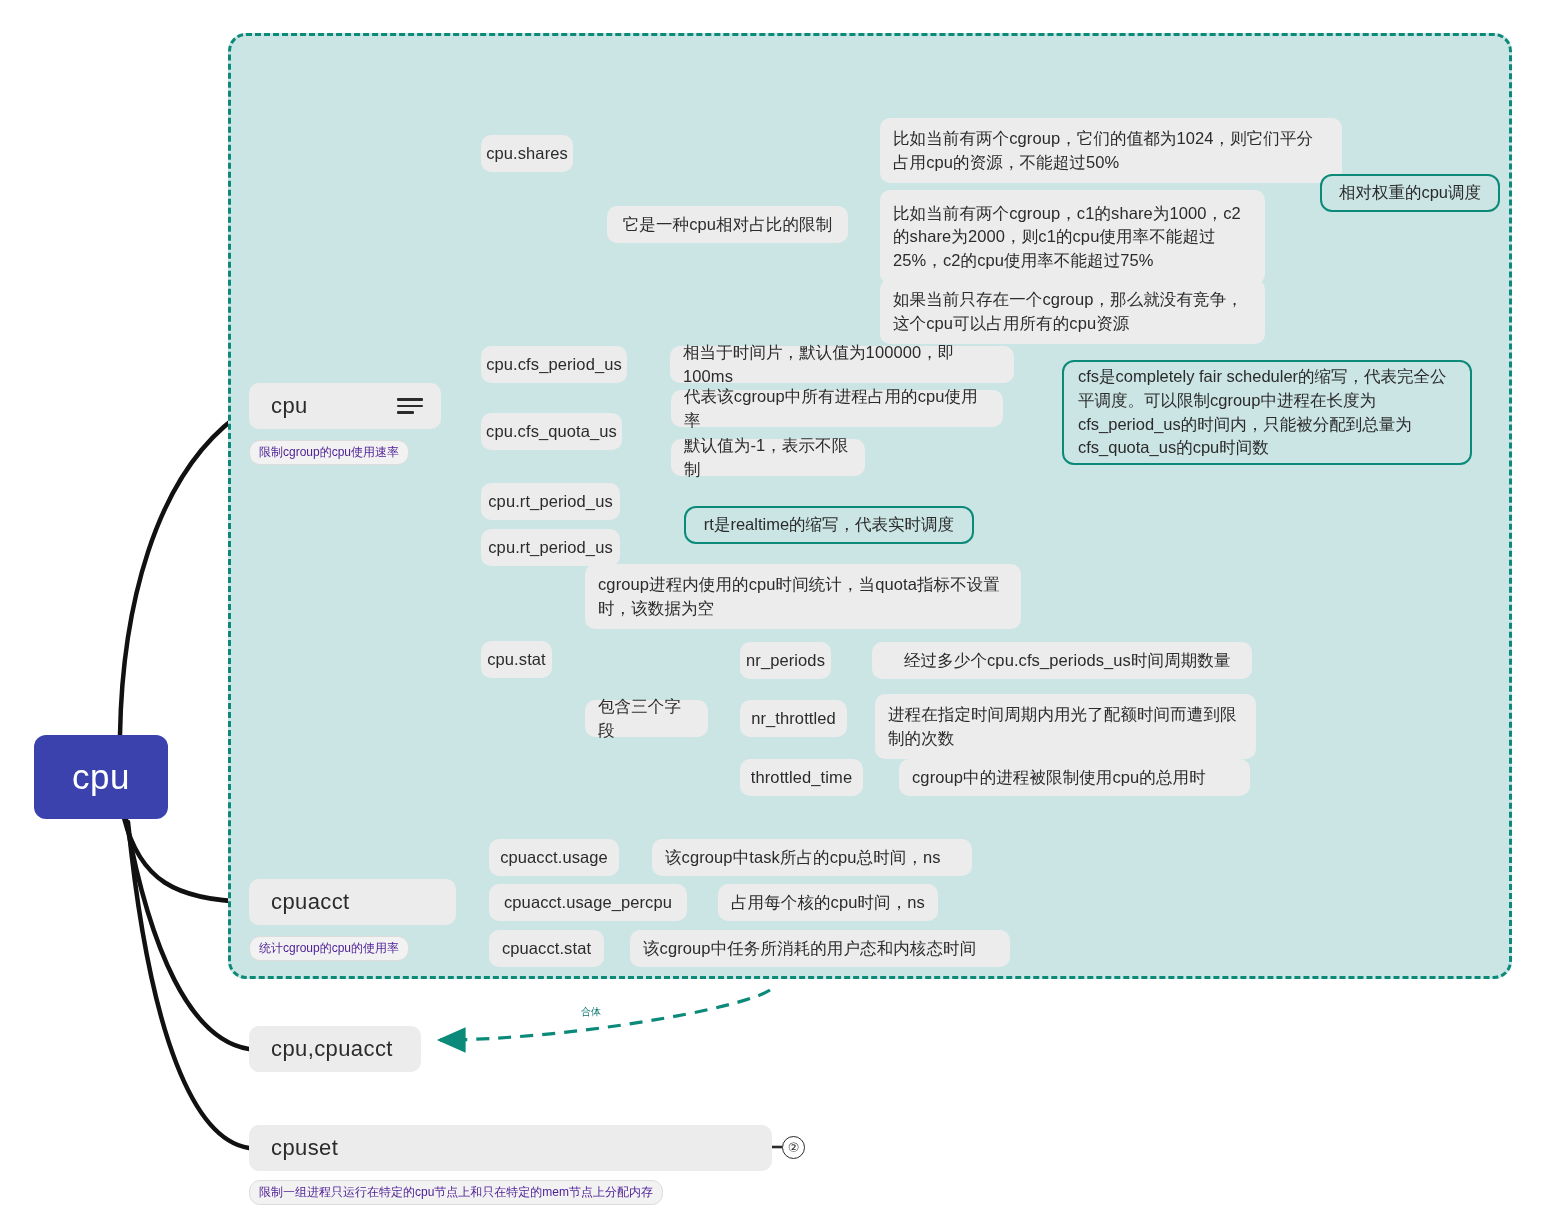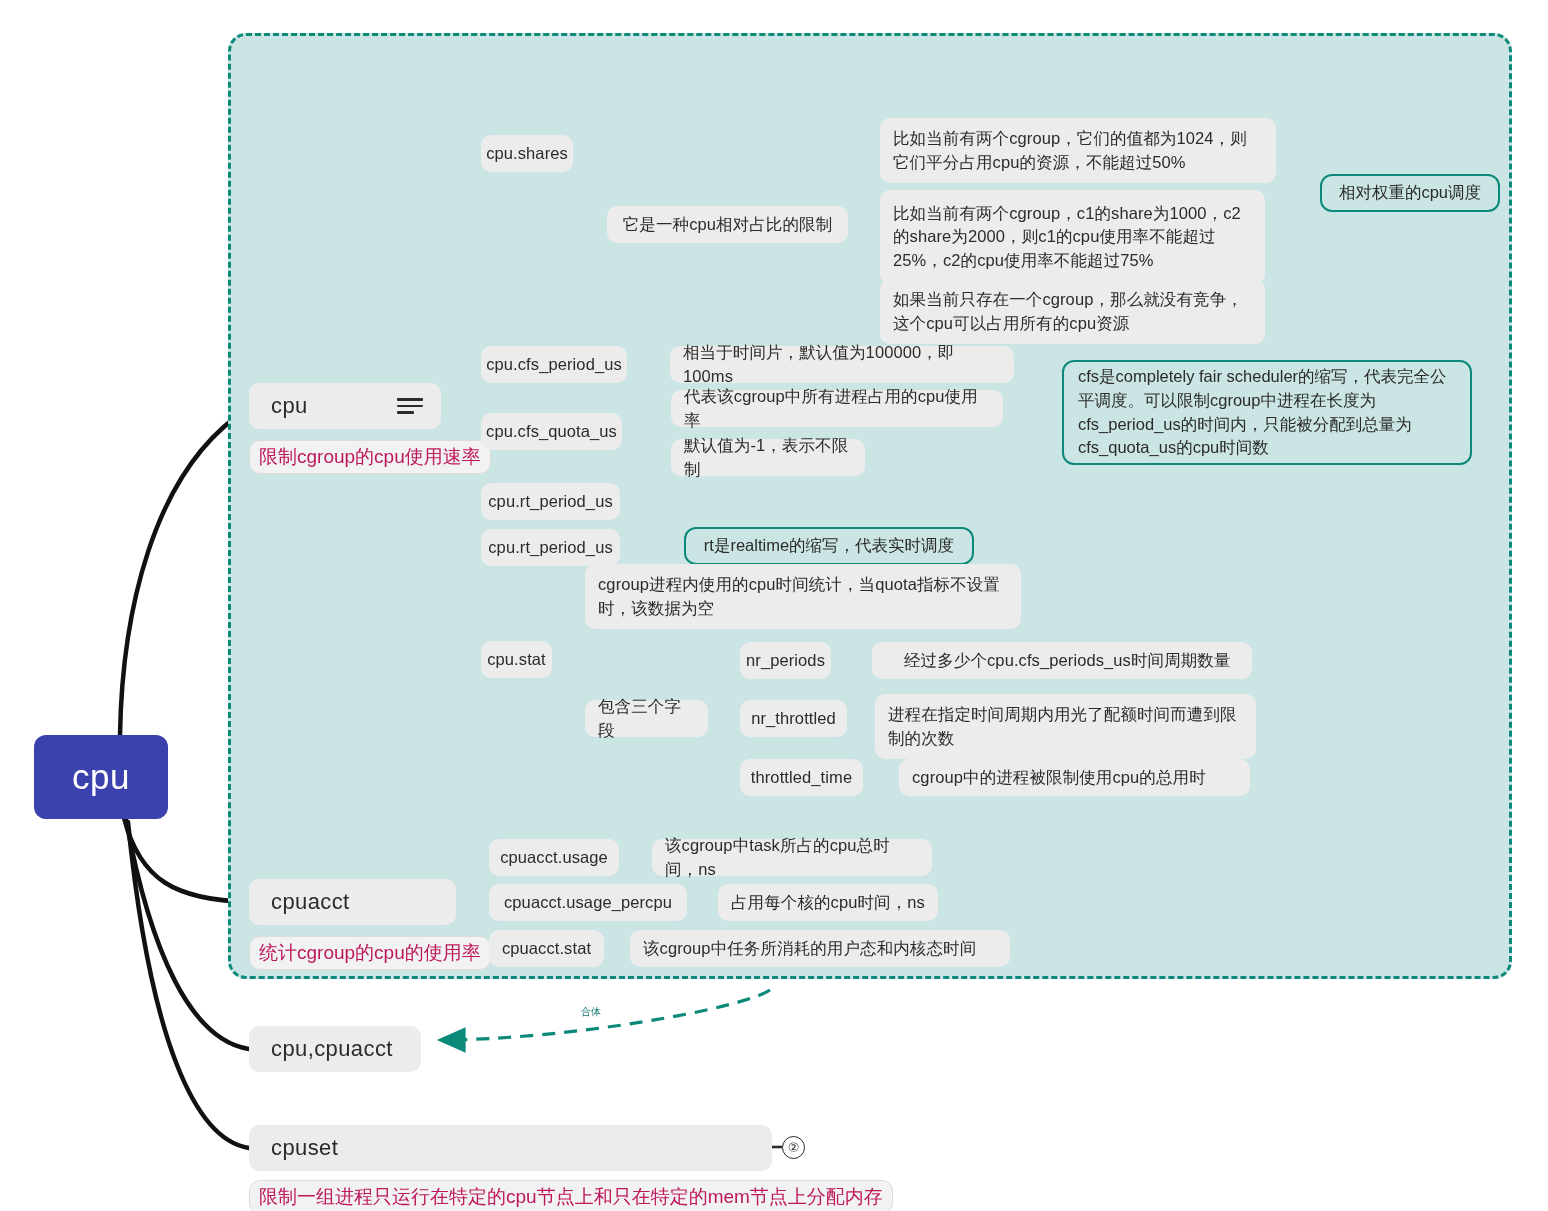--- a/index.html
+++ b/index.html
@@ -83,22 +83,22 @@
   .hamburger i:nth-child(1){width:26px;}
   .hamburger i:nth-child(2){width:26px;}
   .hamburger i:nth-child(3){width:17px;margin-bottom:0;}
 
   
   .caption{
     position:absolute;
     background:#f2f2f2;
     border:1px solid #dcdcdc;
     border-radius:11px;
-    font-size:19px;
-    color:#be185d;
+    font-size:12px;
+    color:#4c1d95;
     padding:3px 9px;
     white-space:nowrap;
     box-sizing:border-box;
   }
 
   
   .summary{
     position:absolute;
     box-sizing:border-box;
     background:#cbe4e4;
@@ -233,21 +233,21 @@
 
   <div class="node lvl2 pad" style="left:481px;top:135px;width:92px;height:37px;justify-content:center;">
     <span>cpu.shares</span>
   </div>
 
 
   <div class="node leaf pad" style="left:607px;top:206px;width:241px;height:37px;justify-content:center;">
     <span>它是一种cpu相对占比的限制</span>
   </div>
 
-  <div class="node leaf pad" style="left:880px;top:118px;width:396px;height:65px;">
+  <div class="node leaf pad" style="left:880px;top:118px;width:462px;height:65px;">
     <span>比如当前有两个cgroup，它们的值都为1024，则它们平分占用cpu的资源，不能超过50%</span>
   </div>
 
   <div class="node leaf pad" style="left:880px;top:190px;width:385px;height:94px;">
     <span>比如当前有两个cgroup，c1的share为1000，c2的share为2000，则c1的cpu使用率不能超过25%，c2的cpu使用率不能超过75%</span>
   </div>
 
   <div class="node leaf pad" style="left:880px;top:279px;width:385px;height:65px;">
     <span>如果当前只存在一个cgroup，那么就没有竞争，这个cpu可以占用所有的cpu资源</span>
   </div>
@@ -276,21 +276,21 @@
   <div class="summary" style="left:1062px;top:360px;width:410px;height:105px;">
     <span>cfs是completely fair scheduler的缩写，代表完全公平调度。可以限制cgroup中进程在长度为cfs_period_us的时间内，只能被分配到总量为cfs_quota_us的cpu时间数</span>
   </div>
 
   <div class="node lvl2 pad" style="left:481px;top:483px;width:139px;height:37px;justify-content:center;">
     <span>cpu.rt_period_us</span>
   </div>
   <div class="node lvl2 pad" style="left:481px;top:529px;width:139px;height:37px;justify-content:center;">
     <span>cpu.rt_period_us</span>
   </div>
-  <div class="summary" style="left:684px;top:506px;width:290px;height:38px;justify-content:center;margin-top:21px;">
+  <div class="summary" style="left:684px;top:506px;width:290px;height:38px;justify-content:center;">
     <span>rt是realtime的缩写，代表实时调度</span>
   </div>
 
   <div class="node lvl2 pad" style="left:481px;top:641px;width:71px;height:37px;justify-content:center;">
     <span>cpu.stat</span>
   </div>
 
   <div class="node leaf pad" style="left:585px;top:564px;width:436px;height:65px;">
     <span>cgroup进程内使用的cpu时间统计，当quota指标不设置时，该数据为空</span>
   </div>
@@ -321,21 +321,21 @@
   </div>
 
   <div class="node lvl1" style="left:249px;top:879px;width:207px;height:46px;">
     <span>cpuacct</span>
   </div>
   <div class="caption" style="left:249px;top:936px;">统计cgroup的cpu的使用率</div>
 
   <div class="node leaf pad" style="left:489px;top:839px;width:130px;height:37px;justify-content:center;">
     <span>cpuacct.usage</span>
   </div>
-  <div class="node leaf pad" style="left:652px;top:839px;width:280px;height:37px;">
+  <div class="node leaf pad" style="left:652px;top:839px;width:320px;height:37px;">
     <span>该cgroup中task所占的cpu总时间，ns</span>
   </div>
 
   <div class="node leaf pad" style="left:489px;top:884px;width:198px;height:37px;justify-content:center;">
     <span>cpuacct.usage_percpu</span>
   </div>
   <div class="node leaf pad" style="left:718px;top:884px;width:220px;height:37px;align-items:center;">
     <span>占用每个核的cpu时间，ns</span>
   </div>
 

